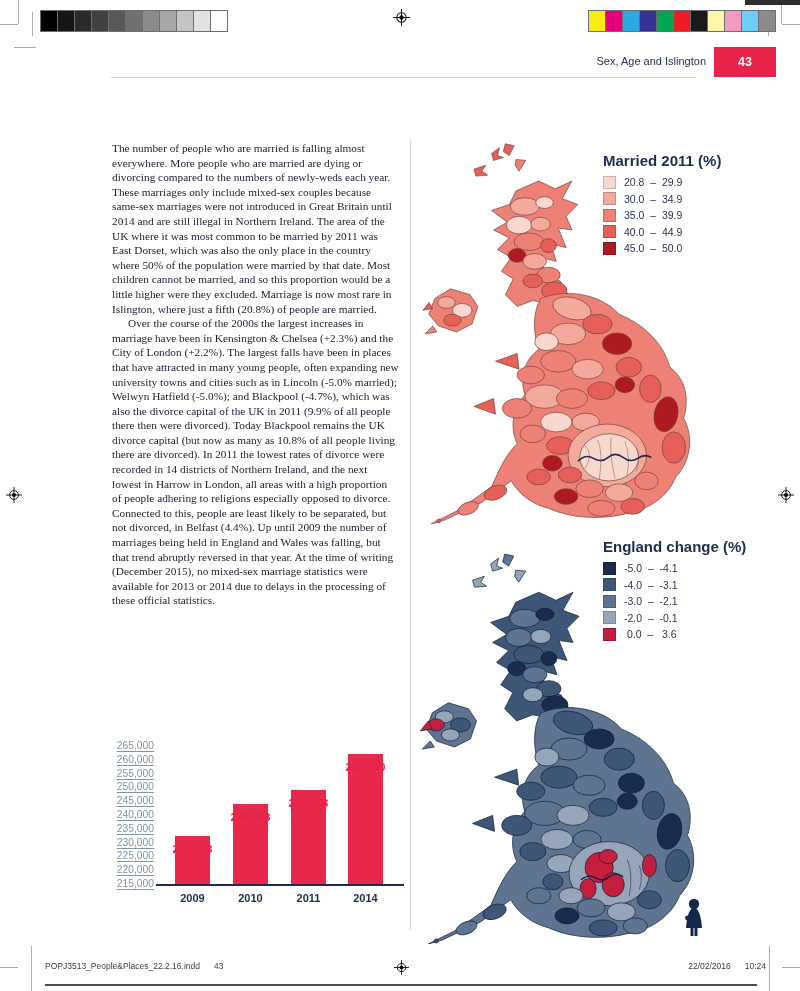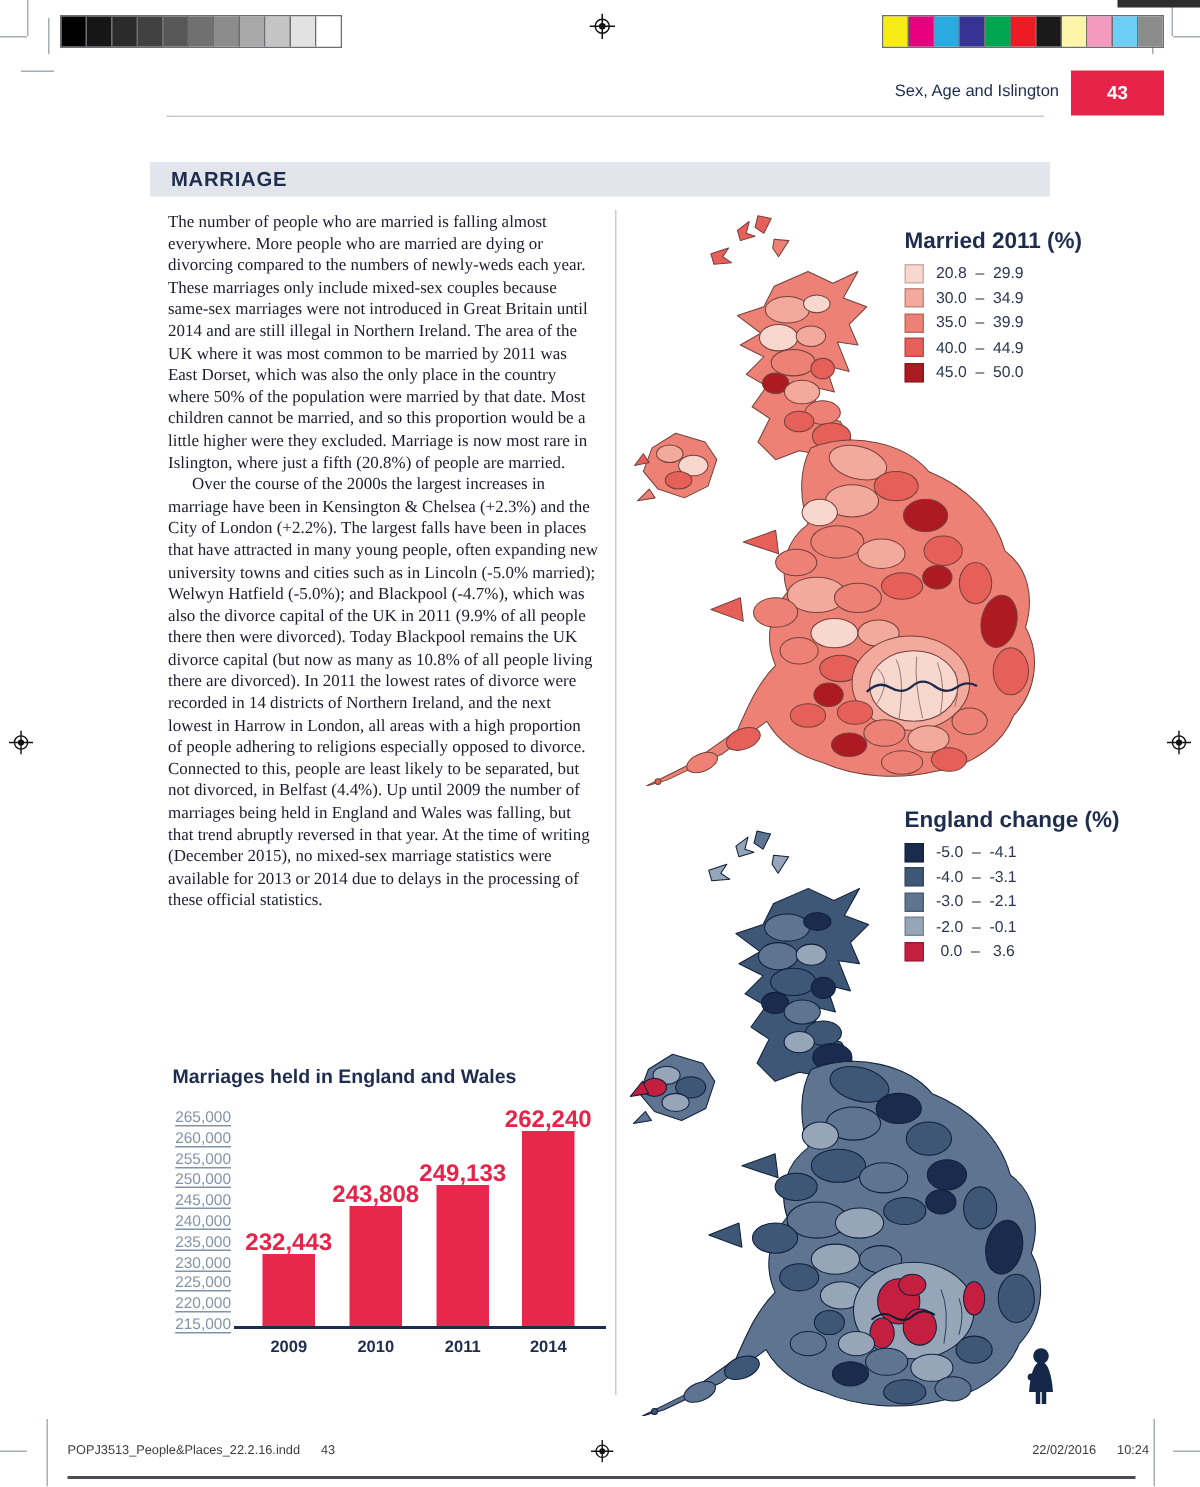--- a/index.html
+++ b/index.html
@@ -36,21 +36,21 @@
   .legend-label{font-size:10.5px;color:#2a3550;white-space:pre;}
   
   .mapsvg{position:absolute;}
   
   .chart{position:absolute;left:112px;top:710px;width:295px;height:210px;}
   .chart-title{position:absolute;left:3px;top:0;font-size:13px;font-weight:bold;color:#1e2c4e;}
   .ytick{position:absolute;left:0;width:42px;text-align:right;font-size:10.3px;color:#8093a9;
          text-decoration:underline;text-underline-offset:2px;}
   .baseline{position:absolute;left:44px;top:174px;width:248px;height:2px;background:#1e2c4e;}
   .bar{position:absolute;width:35px;background:#e8274c;}
-  .bar-value{position:absolute;width:70px;text-align:center;font-size:16px;font-weight:bold;color:#e8234a;}
+  .bar-value{position:absolute;width:70px;text-align:center;font-size:11px;font-weight:bold;color:#e8234a;margin-top:23px;}
   .bar-xlabel{position:absolute;width:35px;text-align:center;font-size:11px;font-weight:bold;color:#1e2c4e;}
   
   .footer-left{position:absolute;left:45px;top:961px;font-size:8.5px;color:#3c3c3c;}
   .footer-left .gap{margin-left:14px;}
   .footer-right{position:absolute;right:34px;top:961px;font-size:8.5px;color:#3c3c3c;}
   .footer-right .gap{margin-left:14px;}
   .page-edge{position:absolute;left:45px;top:984px;width:712px;height:2px;background:#4c4c55;}
   .person{position:absolute;left:683px;top:898px;}
 </style>
 </head>
@@ -138,23 +138,20 @@
         <circle cx="10" cy="10" r="2.6" fill="#111"></circle>
       </svg>
   </div>
 
   <div class="running-head">Sex, Age and Islington</div>
   <div class="pagenum-box">
     <span>43</span>
   </div>
   <div class="head-rule"></div>
 
-  <div class="banner">
-    <span>MARRIAGE</span>
-  </div>
 
   <div class="bodycol">
     <p>The number of people who are married is falling almost everywhere. More people who are married are dying or divorcing compared to the numbers of newly-weds each year. These marriages only include mixed-sex couples because same-sex marriages were not introduced in Great Britain until 2014 and are still illegal in Northern Ireland. The area of the UK where it was most common to be married by 2011 was East Dorset, which was also the only place in the country where 50% of the population were married by that date. Most children cannot be married, and so this proportion would be a little higher were they excluded. Marriage is now most rare in Islington, where just a fifth (20.8%) of people are married.</p>
     <p class="indent">Over the course of the 2000s the largest increases in marriage have been in Kensington &amp; Chelsea (+2.3%) and the City of London (+2.2%). The largest falls have been in places that have attracted in many young people, often expanding new university towns and cities such as in Lincoln (-5.0% married); Welwyn Hatfield (-5.0%); and Blackpool (-4.7%), which was also the divorce capital of the UK in 2011 (9.9% of all people there then were divorced). Today Blackpool remains the UK divorce capital (but now as many as 10.8% of all people living there are divorced). In 2011 the lowest rates of divorce were recorded in 14 districts of Northern Ireland, and the next lowest in Harrow in London, all areas with a high proportion of people adhering to religions especially opposed to divorce. Connected to this, people are least likely to be separated, but not divorced, in Belfast (4.4%). Up until 2009 the number of marriages being held in England and Wales was falling, but that trend abruptly reversed in that year. At the time of writing (December 2015), no mixed-sex marriage statistics were available for 2013 or 2014 due to delays in the processing of these official statistics.</p>
   </div>
 
   <div class="vdivider"></div>
 
   <svg class="mapsvg" style="left:420px;top:132px;" width="300" height="392" viewBox="0 0 300 400">
     <g stroke="#74423c" stroke-width="0.7" stroke-linejoin="round">
@@ -353,21 +350,20 @@
           <span class="legend-label">-2.0  –  -0.1</span>
         </div>
         <div class="legend-row">
           <span class="legend-swatch" style="background: rgb(196, 31, 63);"></span>
           <span class="legend-label"> 0.0  –   3.6</span>
         </div>
       </div>
   </div>
 
   <div class="chart">
-    <div class="chart-title">Marriages held in England and Wales</div>
     <div>
         <div class="ytick" style="top: 30px;">265,000</div>
         <div class="ytick" style="top: 43.8px;">260,000</div>
         <div class="ytick" style="top: 57.6px;">255,000</div>
         <div class="ytick" style="top: 71.4px;">250,000</div>
         <div class="ytick" style="top: 85.2px;">245,000</div>
         <div class="ytick" style="top: 99px;">240,000</div>
         <div class="ytick" style="top: 112.8px;">235,000</div>
         <div class="ytick" style="top: 126.6px;">230,000</div>
         <div class="ytick" style="top: 140.4px;">225,000</div>

